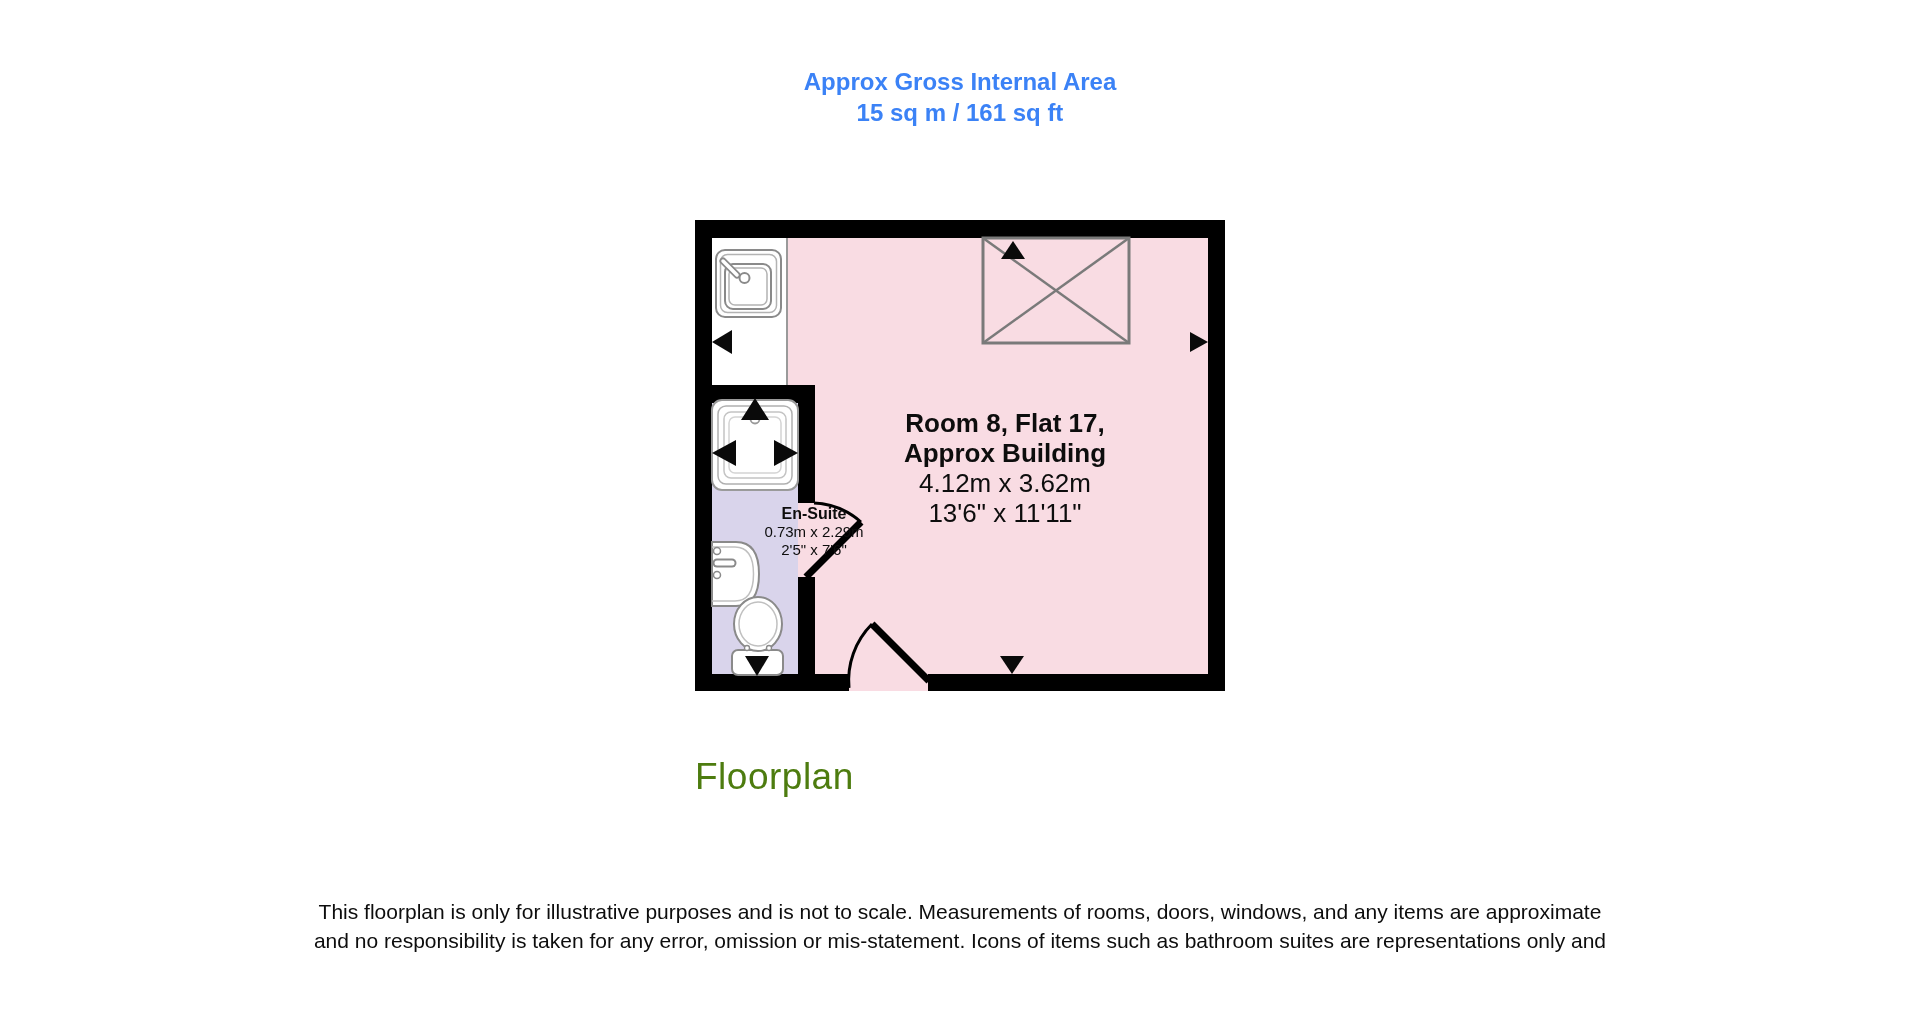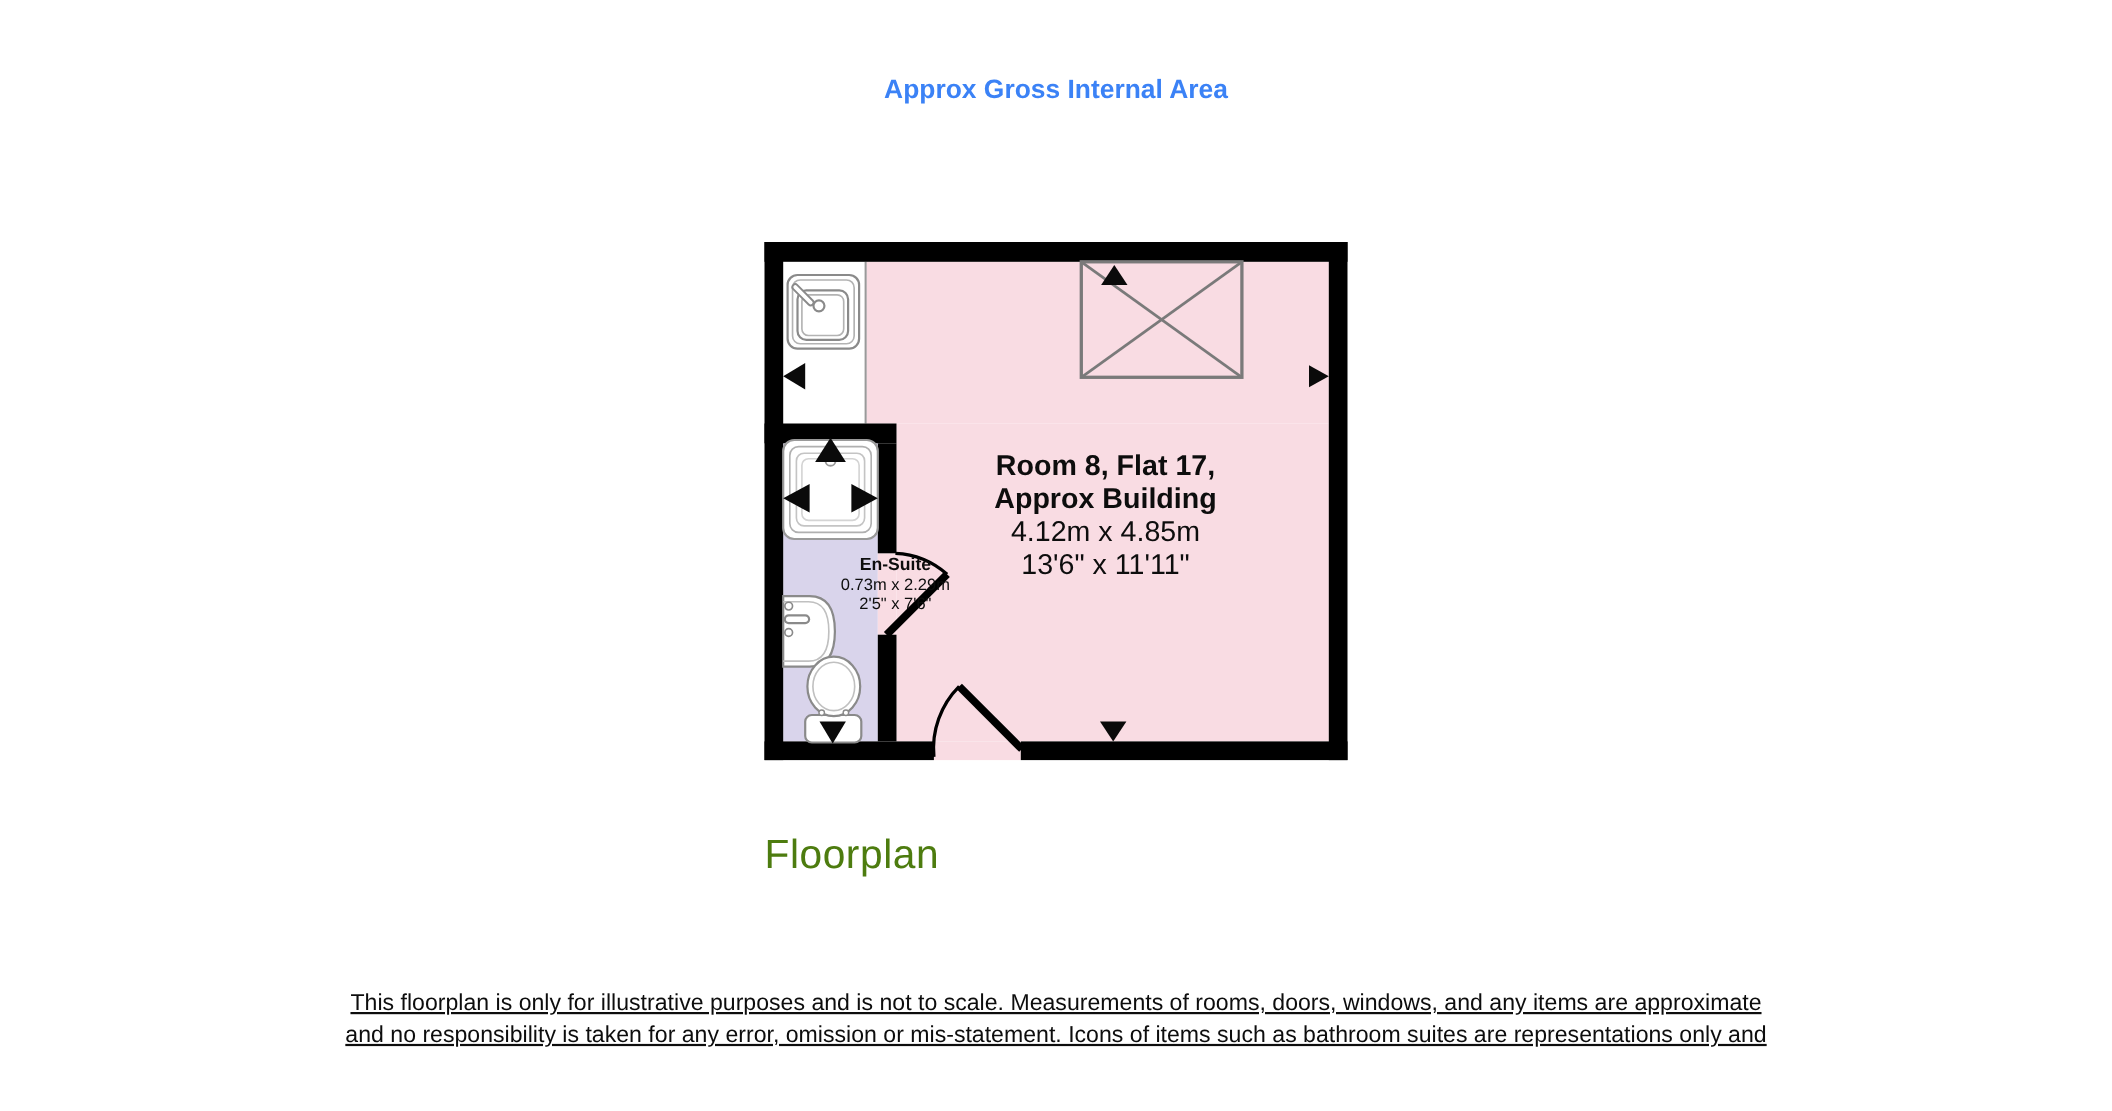--- a/index.html
+++ b/index.html
@@ -66,28 +66,29 @@
   .ensuite-label .dims { font-size: 15px; }
 
   
   .caption {
     position: absolute; left: 695px; top: 756px;
     font-size: 37px; color: #4d7c0f; letter-spacing: 0.5px;
   }
   .disclaimer {
     position: absolute; top: 897px; left: 0; right: 0;
     text-align: center;
-    font-size: 21px; line-height: 29px; color: #0d0d0d; text-decoration: underline;
+    font-size: 21px; line-height: 29px; color: #0d0d0d;
   }
 </style>
 </head>
 <body>
 
 <div class="title-block">
   <div>Approx Gross Internal Area</div>
+  <div>15 sq m / 161 sq ft</div>
 </div>
 
 <div class="plan">
 
   <div class="abs kitchenette-area"></div>
   <div class="abs counter-divider"></div>
   <div class="abs room-fill-upper"></div>
   <div class="abs room-fill-lower"></div>
   <div class="abs ensuite-fill"></div>
   <div class="abs doorway-ensuite"></div>
@@ -163,21 +164,21 @@
       <polygon points="318,21 306,39 330,39"></polygon>
       <polygon points="513,122 495,112 495,132"></polygon>
       <polygon points="317,454 305,436 329,436"></polygon>
       <polygon points="62,456 50,436 74,436"></polygon>
     </g>
   </svg>
 
   <div class="room-label">
     <div class="bold">Room 8, Flat 17,</div>
     <div class="bold">Approx Building</div>
-    <div>4.12m x 4.85m</div>
+    <div>4.12m x 3.62m</div>
     <div>13'6" x 11'11"</div>
   </div>
 
   <div class="ensuite-label">
     <div class="name">En-Suite</div>
     <div class="dims">0.73m x 2.29m</div>
     <div class="dims">2'5" x 7'6"</div>
   </div>
 
 </div>

